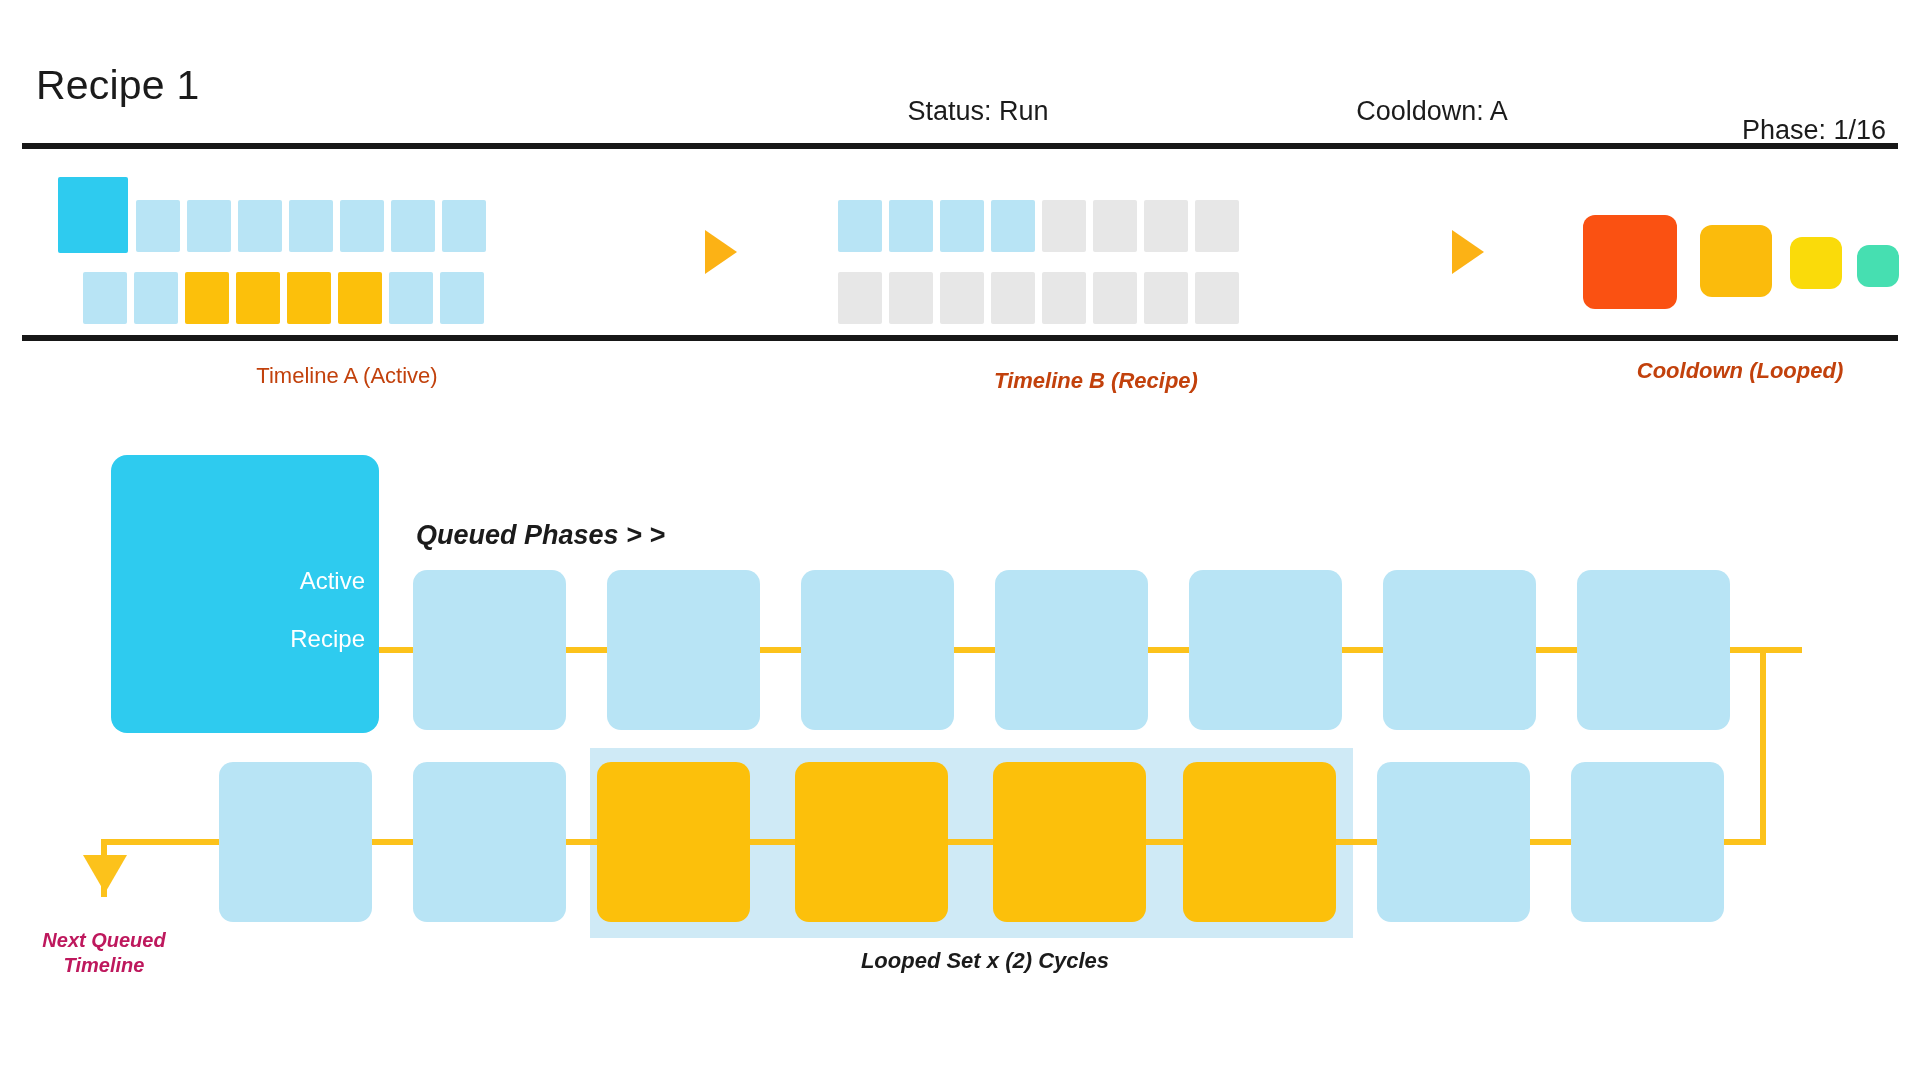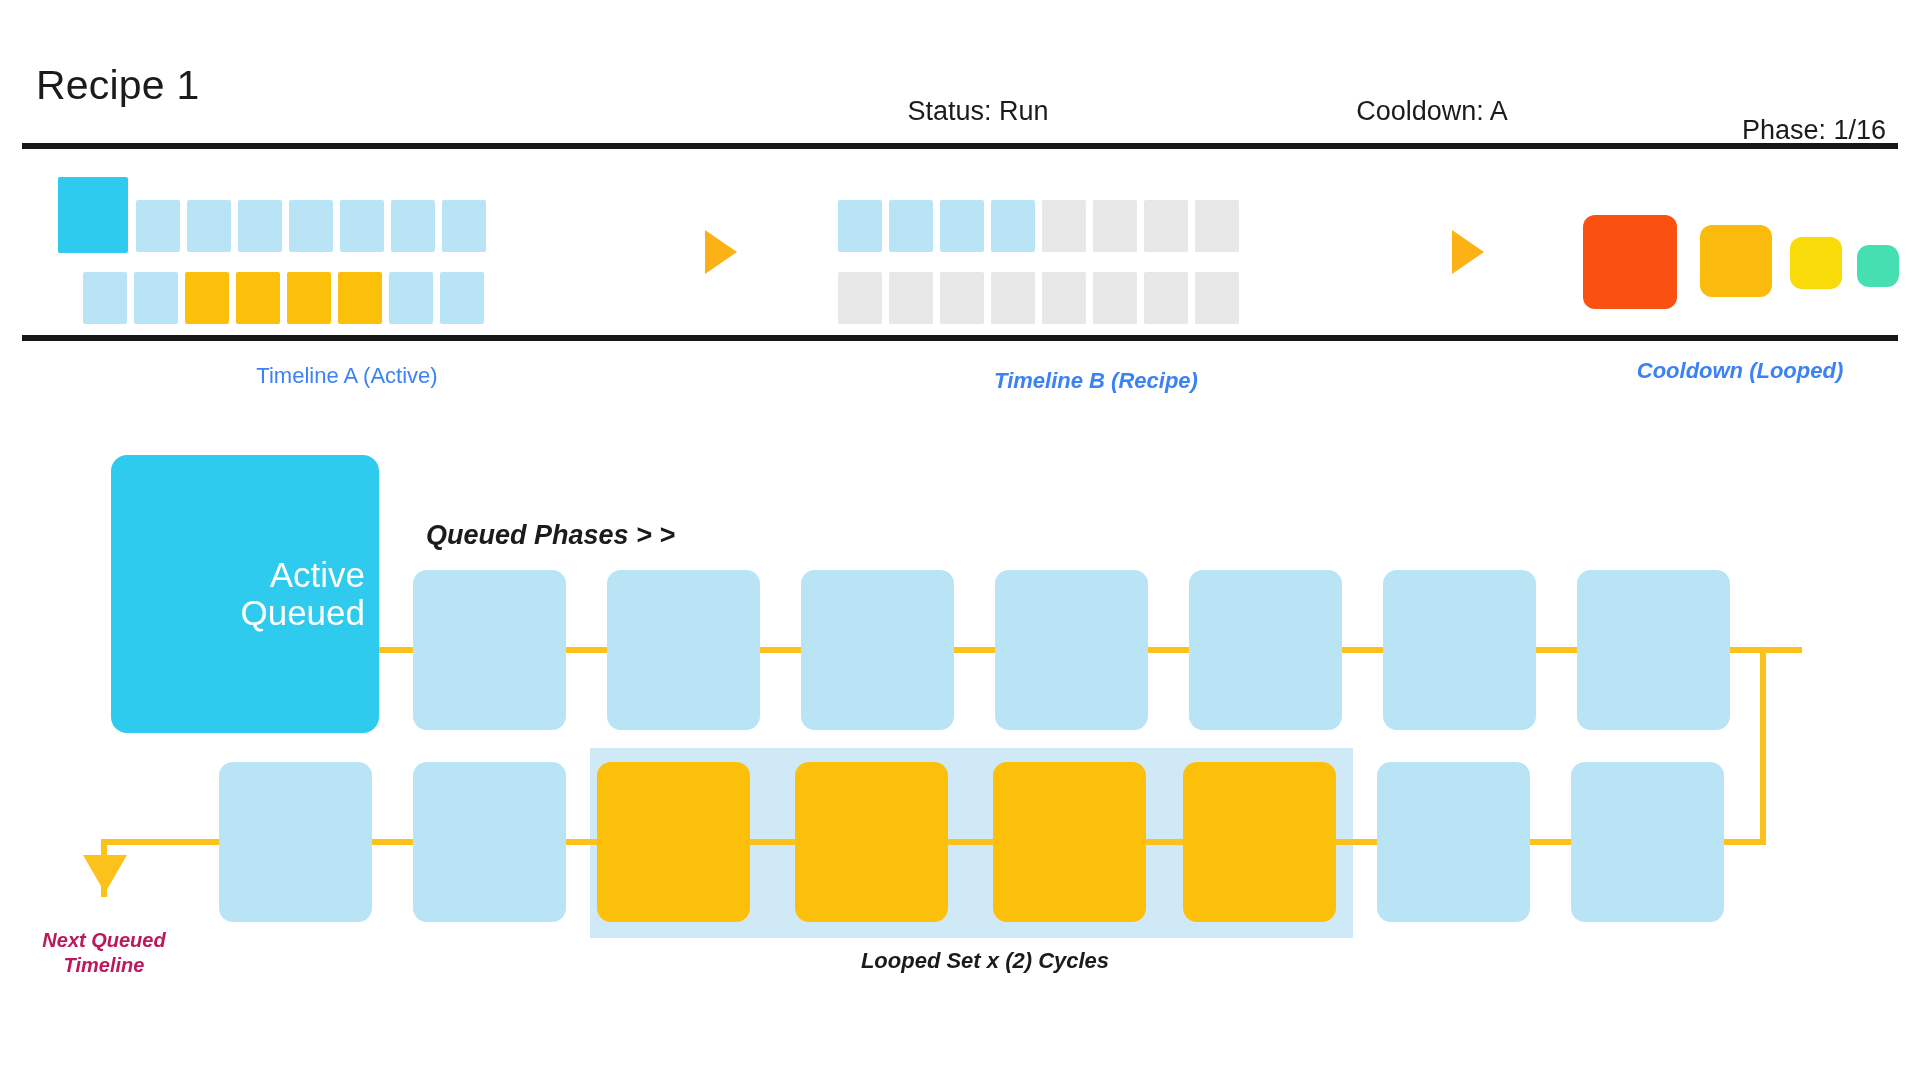--- a/index.html
+++ b/index.html
@@ -36,21 +36,21 @@
     position: absolute; border-radius: 2px;
   }
   .mini-arrow {
     position: absolute;
     width: 0; height: 0;
     border-top: 22px solid transparent;
     border-bottom: 22px solid transparent;
     border-left: 32px solid #fcb215;
   }
   .strip-label {
-    position: absolute; font-size: 22px; color: #3b82f6;
+    position: absolute; font-size: 22px; color: #c2410c;
     white-space: nowrap; transform: translateX(-50%);
   }
   .strip-label.italic { font-style: italic; font-weight: bold; }
 
   .cool-block { position: absolute; }
 
   
   .loop-band {
     position: absolute;
     background: #cfeaf6;
@@ -62,22 +62,22 @@
     position: absolute; border-radius: 14px;
   }
   .active-box {
     position: absolute;
     background: #2ecbef; border-radius: 16px;
     display: flex; flex-direction: column;
     align-items: flex-end; justify-content: center;
     padding-right: 14px;
   }
   .active-box span {
-    color: #ffffff; font-size: 35px; line-height: 1.08;
-    text-align: left; display: block;
+    color: #ffffff; font-size: 24px; line-height: 1.08;
+    text-align: left; display: block; margin-top: 32px;
   }
   .queued-caption {
     position: absolute;
     font-size: 27px; font-style: italic; font-weight: bold;
     color: #1b1b1b; white-space: nowrap;
   }
   .loop-caption {
     position: absolute;
     font-size: 22px; font-style: italic; font-weight: bold;
     color: #1b1b1b; white-space: nowrap; transform: translateX(-50%);
@@ -186,24 +186,24 @@
       <div class="phase-box" style="left: 597px; top: 762px; width: 153px; height: 160px; background: rgb(252, 192, 11);"></div>
       <div class="phase-box" style="left: 795px; top: 762px; width: 153px; height: 160px; background: rgb(252, 192, 11);"></div>
       <div class="phase-box" style="left: 993px; top: 762px; width: 153px; height: 160px; background: rgb(252, 192, 11);"></div>
       <div class="phase-box" style="left: 1183px; top: 762px; width: 153px; height: 160px; background: rgb(252, 192, 11);"></div>
       <div class="phase-box" style="left: 1377px; top: 762px; width: 153px; height: 160px; background: rgb(184, 228, 245);"></div>
       <div class="phase-box" style="left: 1571px; top: 762px; width: 153px; height: 160px; background: rgb(184, 228, 245);"></div>
     </div>
 
   <div class="active-box" style="left:111px; top:455px; width:268px; height:278px;">
     <span>Active</span>
-    <span>Queued</span>
+    <span>Recipe</span>
   </div>
 
-  <div class="queued-caption" style="left:426px; top:520px;">Queued Phases &gt; &gt;</div>
+  <div class="queued-caption" style="left:416px; top:520px;">Queued Phases &gt; &gt;</div>
 
   <div class="loop-caption" style="left:985px; top:948px;">Looped Set x (2) Cycles</div>
 
   <div class="down-arrow" style="left:83px; top:855px;"></div>
 
   <div class="nql-caption" style="left:104px; top:928px;">
     <div>Next Queued</div>
     <div>Timeline</div>
   </div>
 

